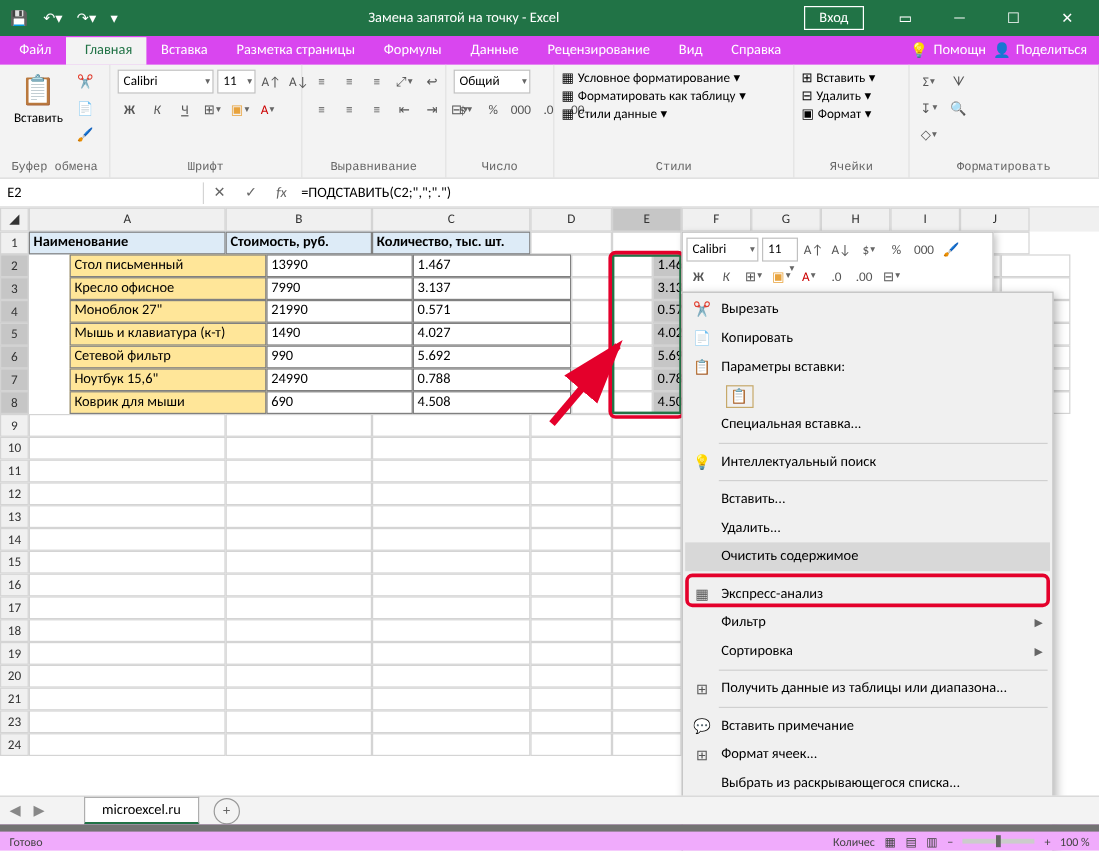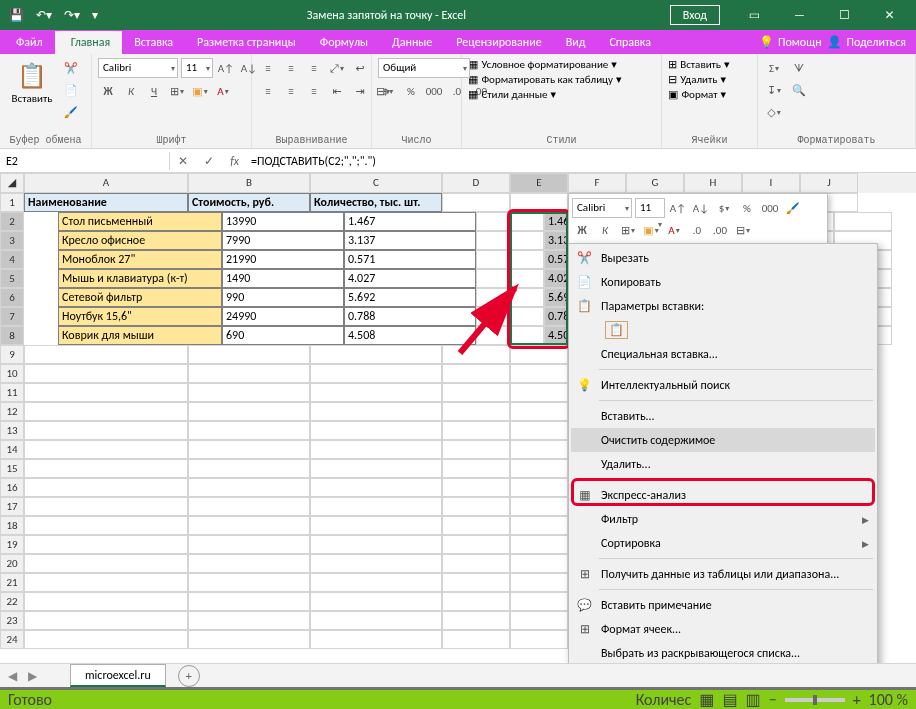--- a/index.html
+++ b/index.html
@@ -62,21 +62,21 @@
 .selbox { position: absolute; border: 2px solid #237346; pointer-events: none; }
 .annotbox { position: absolute; border: 3px solid #e4002b; border-radius: 6px; pointer-events: none; }
 .arrow { position: absolute; pointer-events: none; }
 
 
 .sheetbar { position: absolute; bottom: 22px; left: 0; right: 0; height: 24px; background: #f3f3f3; border-top: 1px solid #d4d4d4; display: flex; align-items: center; font-size: 12px; padding-left: 70px; gap: 4px; }
 .sheettab { padding: 3px 14px; background: #fff; border: 1px solid #aeaeae; border-bottom: 2px solid #217346; }
 .addsheet { width: 22px; height: 22px; border-radius: 11px; border: 1px solid #999; text-align: center; line-height: 20px; color: #666; margin-left: 8px; }
 
 
-.statusbar { position: absolute; bottom: 0; left: 0; right: 0; height: 22px; background: #84cc16; border-top: 3px solid #737373; display: flex; align-items: center; font-size: 16px; padding: 0 8px; gap: 16px; color: #444; }
+.statusbar { position: absolute; bottom: 0; left: 0; right: 0; height: 22px; background: #f0abfc; border-top: 6px solid #737373; display: flex; align-items: center; font-size: 10px; padding: 0 8px; gap: 16px; color: #444; }
 .statusbar .right { margin-left: auto; display: flex; gap: 8px; align-items: center; }
 
 
 .minitoolbar { position: absolute; background: #fff; border: 1px solid #c1c1c1; box-shadow: 2px 2px 6px rgba(0,0,0,0.25); padding: 3px; font-size: 11px; }
 .minitoolbar .r { display: flex; gap: 3px; align-items: center; height: 22px; }
 
 
 .ctxmenu { position: absolute; background: #f0f0f0; border: 1px solid #bdbdbd; box-shadow: 3px 3px 8px rgba(0,0,0,0.3); width: 310px; font-size: 12px; padding: 2px; }
 .ctxmenu .item { display: flex; align-items: center; height: 24px; padding: 0 20px 0 30px; position: relative; }
 .ctxmenu .item.highlight { background: #d8d8d8; }
@@ -178,21 +178,21 @@
         <div class="iconbtn">⇤</div>
         <div class="iconbtn">⇥</div>
         <div class="iconbtn dd">⊟</div>
       </div>
     </div>
     <div class="group-label">Выравнивание</div>
   </div>
 
   <div class="group" style="width:90px">
     <div class="group-body" style="flex-direction:column;gap:3px">
-      <div class="combo" style="width:92px">Общий</div>
+      <div class="combo" style="width:64px">Общий</div>
       <div class="smallrow">
         <div class="iconbtn dd">$</div>
         <div class="iconbtn">%</div>
         <div class="iconbtn">000</div>
         <div class="iconbtn">.0</div>
         <div class="iconbtn">.00</div>
       </div>
     </div>
     <div class="group-label">Число</div>
   </div>
@@ -521,33 +521,20 @@
   <div class="cell cC"></div>
   <div class="cell cD"></div>
   <div class="cell cE"></div>
   <div class="cell cF"></div>
   <div class="cell cG"></div>
   <div class="cell cH"></div>
   <div class="cell cI"></div>
   <div class="cell cJ"></div>
       </div>
       <div class="row">
-        <div class="rowhead">22</div>
-  <div class="cell cA"></div>
-  <div class="cell cB"></div>
-  <div class="cell cC"></div>
-  <div class="cell cD"></div>
-  <div class="cell cE"></div>
-  <div class="cell cF"></div>
-  <div class="cell cG"></div>
-  <div class="cell cH"></div>
-  <div class="cell cI"></div>
-  <div class="cell cJ"></div>
-      </div>
-      <div class="row">
         <div class="rowhead">23</div>
   <div class="cell cA"></div>
   <div class="cell cB"></div>
   <div class="cell cC"></div>
   <div class="cell cD"></div>
   <div class="cell cE"></div>
   <div class="cell cF"></div>
   <div class="cell cG"></div>
   <div class="cell cH"></div>
   <div class="cell cI"></div>
@@ -630,25 +617,25 @@
     </div>
   <div class="sep"></div>
   <div class="item">
       <span class="ico">💡</span>
       <span class="label">Интеллектуальный поиск</span>
     </div>
   <div class="sep"></div>
   <div class="item">
       <span class="label">Вставить...</span>
     </div>
+  <div class="item">
+      <span class="label">Удалить...</span>
+    </div>
   <div class="item highlight">
       <span class="label">Очистить содержимое</span>
-    </div>
-  <div class="item">
-      <span class="label">Удалить...</span>
     </div>
   <div class="sep"></div>
   <div class="item">
       <span class="ico">▦</span>
       <span class="label">Экспресс-анализ</span>
     </div>
   <div class="item">
       <span class="label">Фильтр</span>
       <span class="arrow">▶</span>
     </div>

